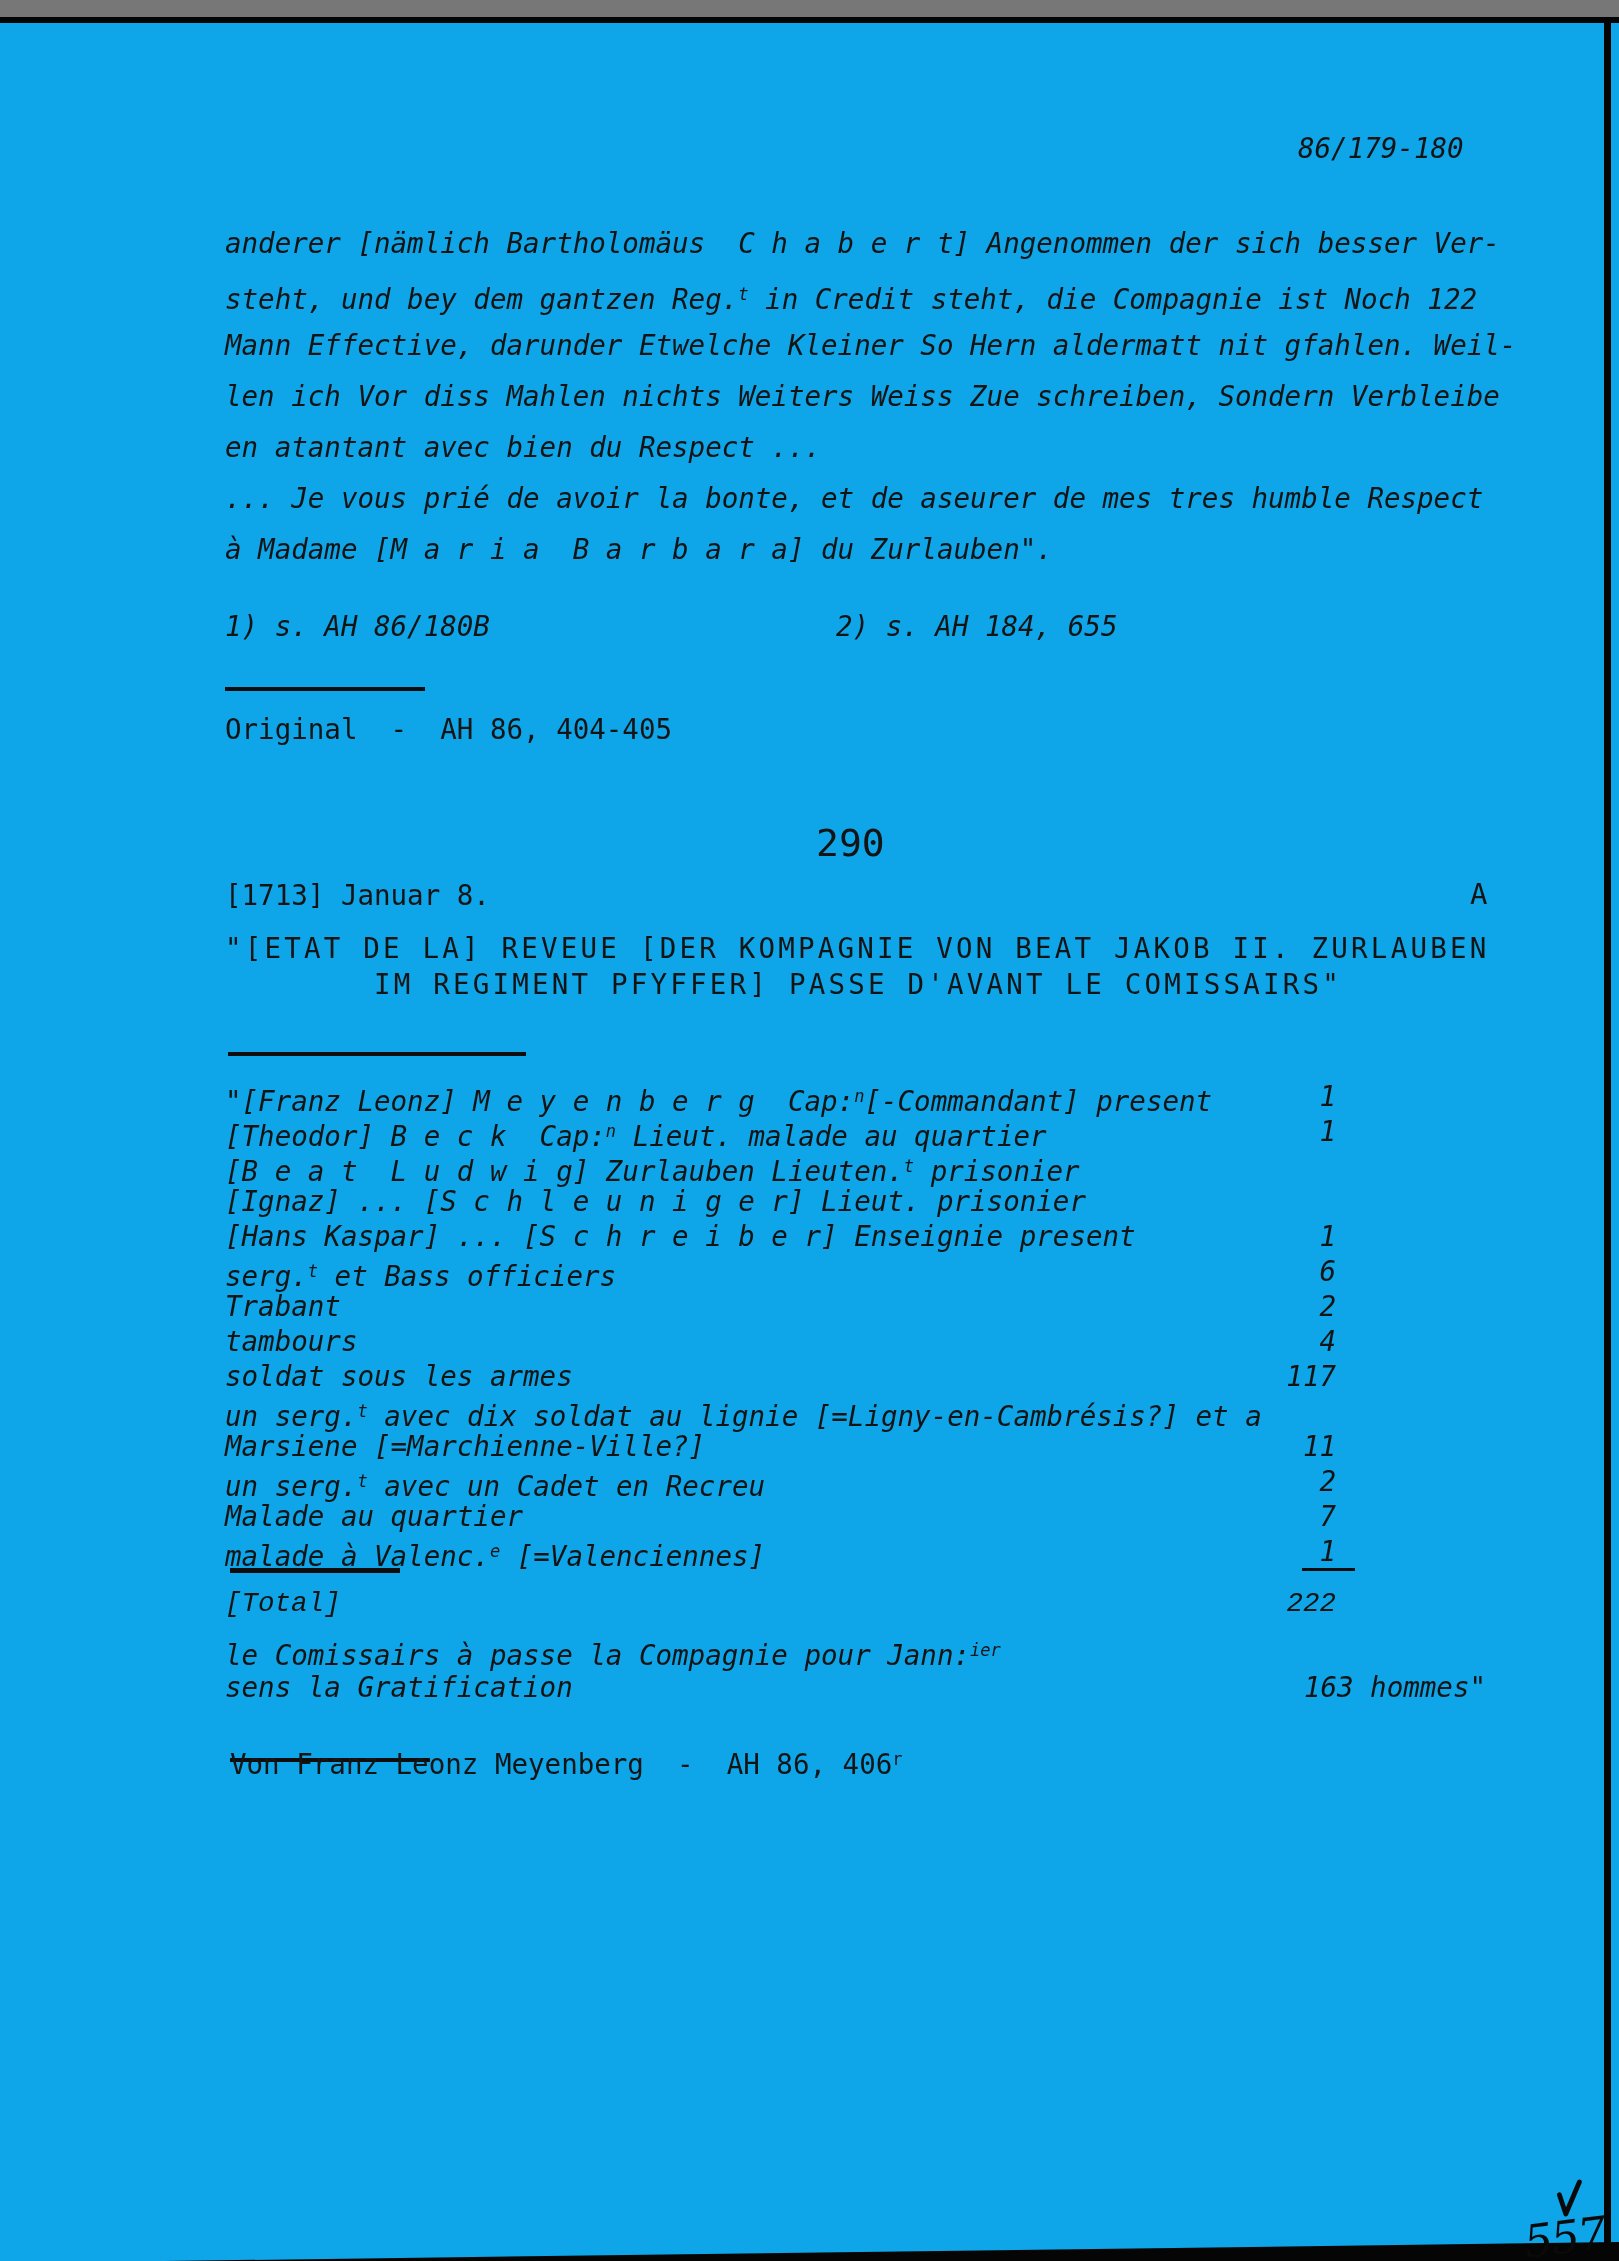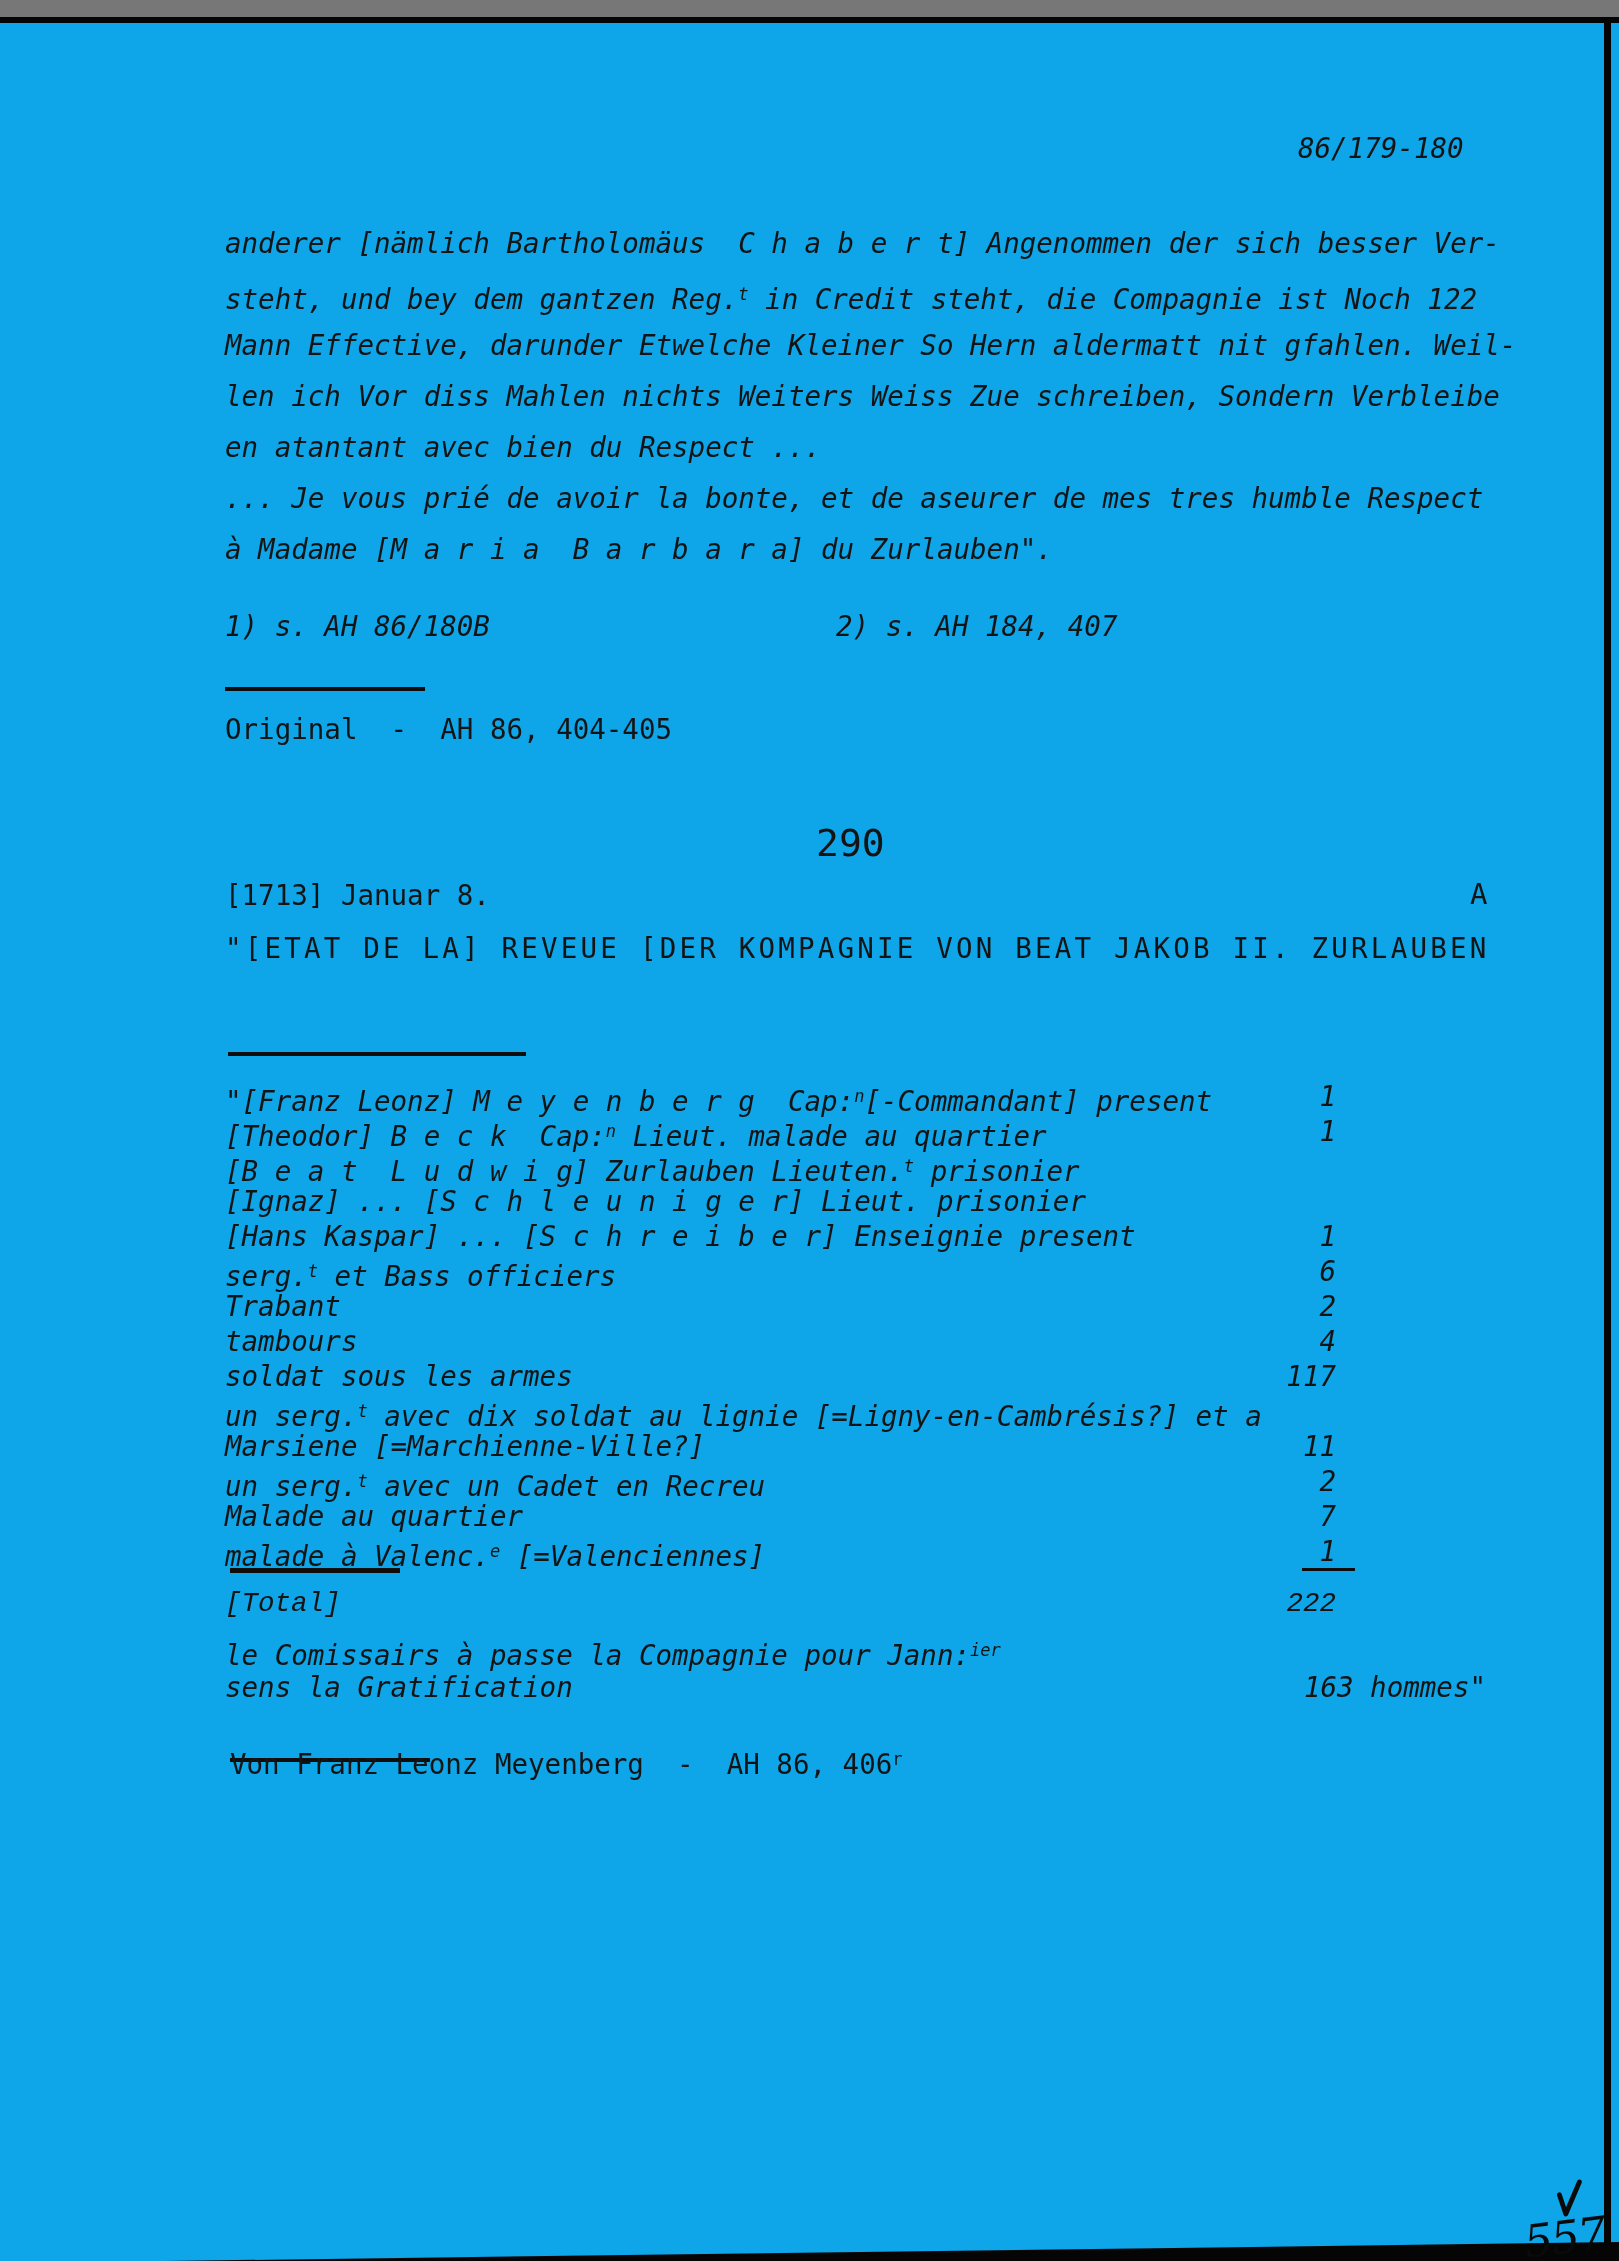--- a/index.html
+++ b/index.html
@@ -68,29 +68,30 @@
 
   <div class="bar-top"></div>
   <div class="bar-right"></div>
   <div class="bar-bottom"></div>
 
   <div class="abs tw ref-header">86/179-180</div>
 
   <div class="abs tw paragraph"><div class="pline">anderer [nämlich Bartholomäus  C h a b e r t] Angenommen der sich besser Ver-</div><div class="pline">steht, und bey dem gantzen Reg.<span class="sup">t</span> in Credit steht, die Compagnie ist Noch 122</div><div class="pline">Mann Effective, darunder Etwelche Kleiner So Hern aldermatt nit gfahlen. Weil-</div><div class="pline">len ich Vor diss Mahlen nichts Weiters Weiss Zue schreiben, Sondern Verbleibe</div><div class="pline">en atantant avec bien du Respect ...</div><div class="pline">... Je vous prié de avoir la bonte, et de aseurer de mes tres humble Respect</div><div class="pline">à Madame [M a r i a  B a r b a r a] du Zurlauben".</div></div>
 
   <div class="abs tw footnote-1">1) s. AH 86/180B</div>
-  <div class="abs tw footnote-2">2) s. AH 184, 407</div>
+  <div class="abs tw footnote-2">2) s. AH 184, 655</div>
 
   <div class="rule rule-1"></div>
   <div class="abs up original-ln">Original  -  AH 86, 404-405</div>
 
   <div class="abs up entry-no">290</div>
   <div class="abs up date-line">[1713] Januar 8.</div>
   <div class="abs up marker-a">A</div>
   <div class="abs up title-1">"[ETAT DE LA] REVEUE [DER KOMPAGNIE VON BEAT JAKOB II. ZURLAUBEN</div>
+  <div class="abs up title-2">IM REGIMENT PFYFFER] PASSE D'AVANT LE COMISSAIRS"</div>
 
   <div class="rule rule-2"></div>
 
   <div class="abs tw roster"><div class="rrow"><span class="rlabel">"[Franz Leonz] M e y e n b e r g  Cap:<span class="sup">n</span>[-Commandant] present</span><span class="rvalue">1</span></div><div class="rrow"><span class="rlabel">[Theodor] B e c k  Cap:<span class="sup">n</span> Lieut. malade au quartier</span><span class="rvalue">1</span></div><div class="rrow"><span class="rlabel">[B e a t  L u d w i g] Zurlauben Lieuten.<span class="sup">t</span> prisonier</span><span class="rvalue"></span></div><div class="rrow"><span class="rlabel">[Ignaz] ... [S c h l e u n i g e r] Lieut. prisonier</span><span class="rvalue"></span></div><div class="rrow"><span class="rlabel">[Hans Kaspar] ... [S c h r e i b e r] Enseignie present</span><span class="rvalue">1</span></div><div class="rrow"><span class="rlabel">serg.<span class="sup">t</span> et Bass officiers</span><span class="rvalue">6</span></div><div class="rrow"><span class="rlabel">Trabant</span><span class="rvalue">2</span></div><div class="rrow"><span class="rlabel">tambours</span><span class="rvalue">4</span></div><div class="rrow"><span class="rlabel">soldat sous les armes</span><span class="rvalue">117</span></div><div class="rrow"><span class="rlabel">un serg.<span class="sup">t</span> avec dix soldat au lignie [=Ligny-en-Cambrésis?] et a</span><span class="rvalue"></span></div><div class="rrow"><span class="rlabel">Marsiene [=Marchienne-Ville?]</span><span class="rvalue">11</span></div><div class="rrow"><span class="rlabel">un serg.<span class="sup">t</span> avec un Cadet en Recreu</span><span class="rvalue">2</span></div><div class="rrow"><span class="rlabel">Malade au quartier</span><span class="rvalue">7</span></div><div class="rrow"><span class="rlabel">malade à Valenc.<span class="sup">e</span> [=Valenciennes]</span><span class="rvalue">1</span></div></div>
 
   <div class="rule sumrule-l"></div>
   <div class="rule sumrule-r"></div>
 
   <div class="abs tw total-row">
     <span class="rlabel">[Total]</span>

